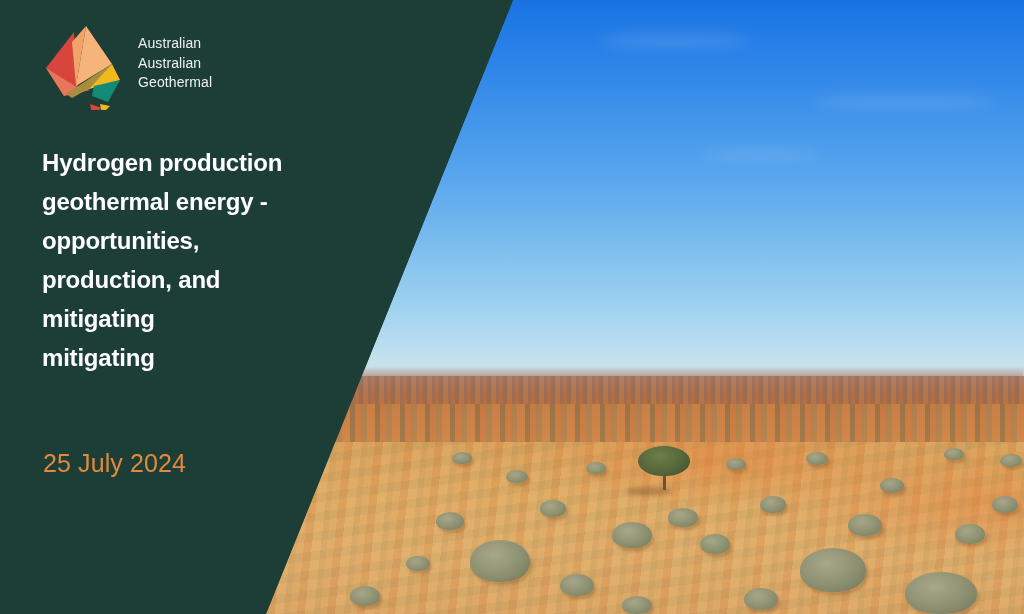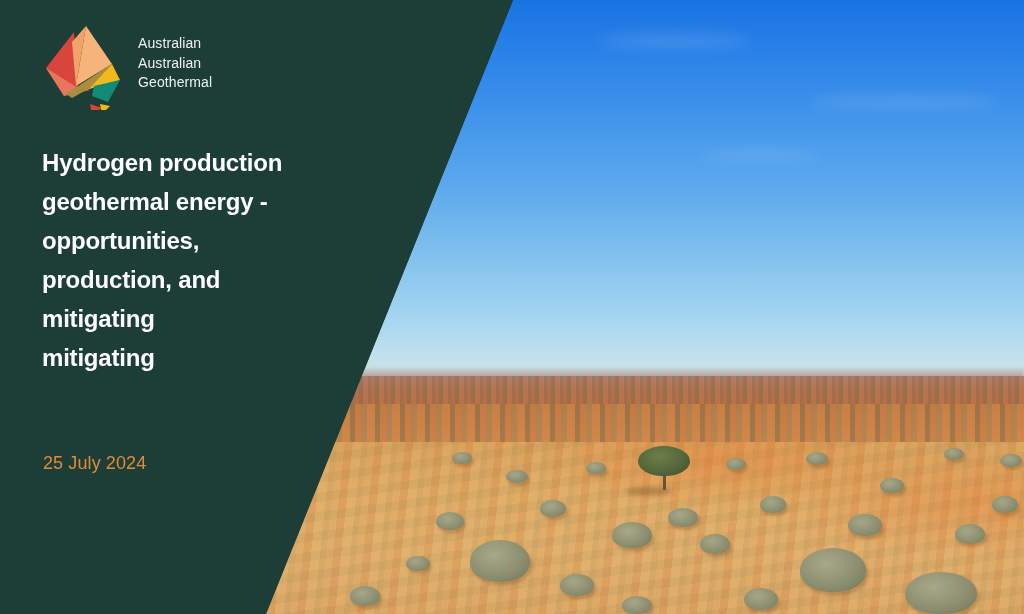--- a/index.html
+++ b/index.html
@@ -149,21 +149,21 @@
     line-height:39px;
     font-weight:700;
     letter-spacing:-.2px;
   }
   #title span{display:block;}
 
   
   #date{
     position:absolute; left:43px; top:450px;
     color:#e08a3c;
-    font-size:18px;
+    font-size:25px;
     line-height:26px;
     font-weight:400;
     letter-spacing:.1px;
   }
 </style>
 </head>
 <body>
 
 <div id="slide">
 

